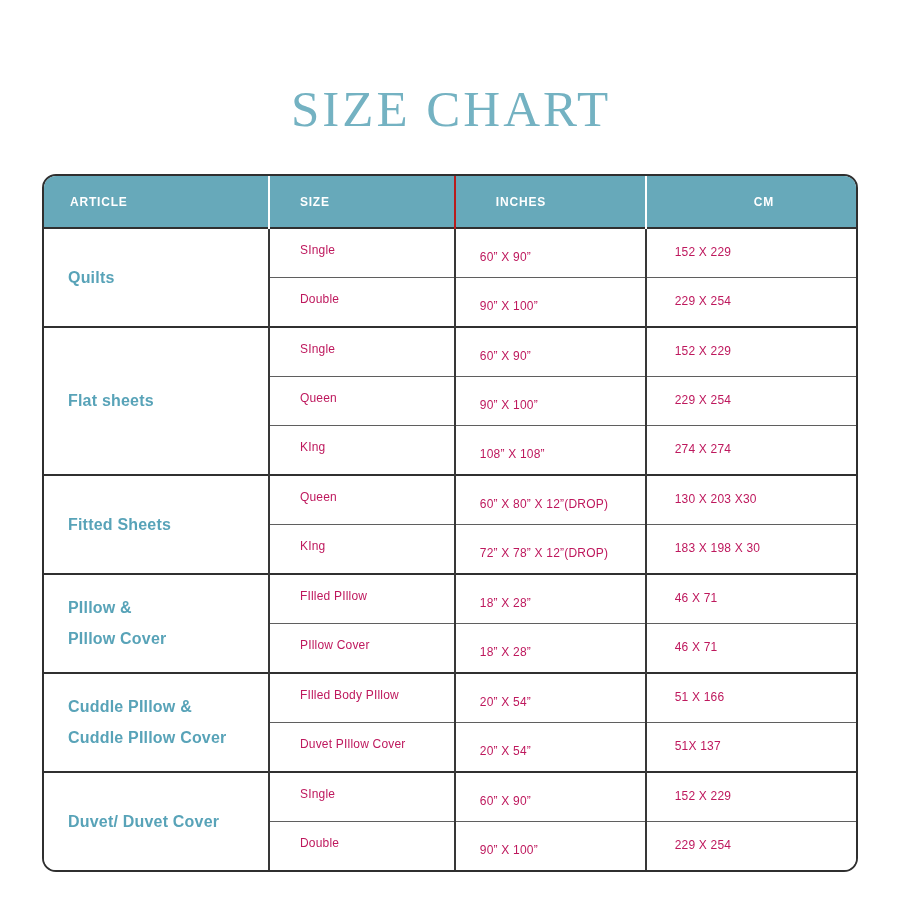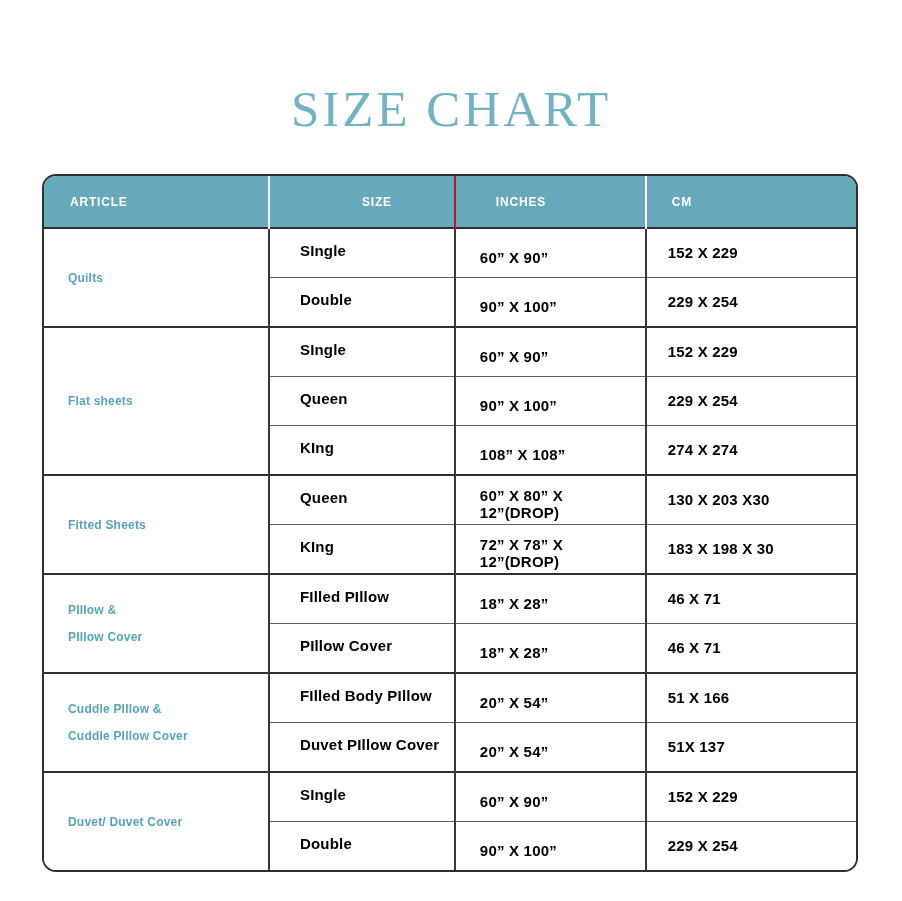--- a/index.html
+++ b/index.html
@@ -52,51 +52,51 @@
     background: #67a9ba;
     color: #ffffff;
     font-weight: bold;
     font-size: 12px;
     letter-spacing: 0.8px;
     text-align: left;
     height: 51px;
     padding: 0;
   }
   thead th.h-article { padding-left: 26px; }
-  thead th.h-size    { padding-left: 30px; border-left: 2px solid #ffffff; text-align: center; }
+  thead th.h-size    { padding-left: 30px; border-left: 2px solid #ffffff; }
   thead th.h-inches  { padding-left: 40px; border-left: 2px solid #b91c1c; }
-  thead th.h-cm      { padding-left: 25px; border-left: 2px solid #ffffff; }
+  thead th.h-cm      { padding-left: 25px; border-left: 2px solid #ffffff; text-align: center; }
 
   tbody td {
     height: 48px;
     padding: 0;
-    font-size: 15px;
-    font-weight: 700;
-    color: #000000;
+    font-size: 12px;
+    font-weight: 400;
+    color: #be185d;
     letter-spacing: 0.2px;
     border-top: 1px solid #5f5f5f;
     background: #ffffff;
     vertical-align: middle;
   }
   tr.group-start td { border-top: 2px solid #303030; }
 
   td.size-cell, td.inches-cell, td.cm-cell { border-left: 2px solid #383838; }
 
   td.article-cell {
     padding-left: 24px;
     color: #58a3b8;
-    font-size: 12px;
+    font-size: 16px;
     font-weight: bold;
     letter-spacing: 0.2px;
   }
   .article-line + .article-line { margin-top: 13px; }
 
   td.size-cell   { padding-left: 30px; }
   td.inches-cell { padding-left: 24px; }
-  td.cm-cell     { padding-left: 21px; }
+  td.cm-cell     { padding-left: 28px; }
 
   td.size-cell span   { display: inline-block; transform: translateY(-3px); }
   td.inches-cell span { display: inline-block; transform: translateY(4px); }
   td.cm-cell span     { display: inline-block; transform: translateY(-1px); }
 </style>
 </head>
 <body>
 
 <div class="stage">
 

